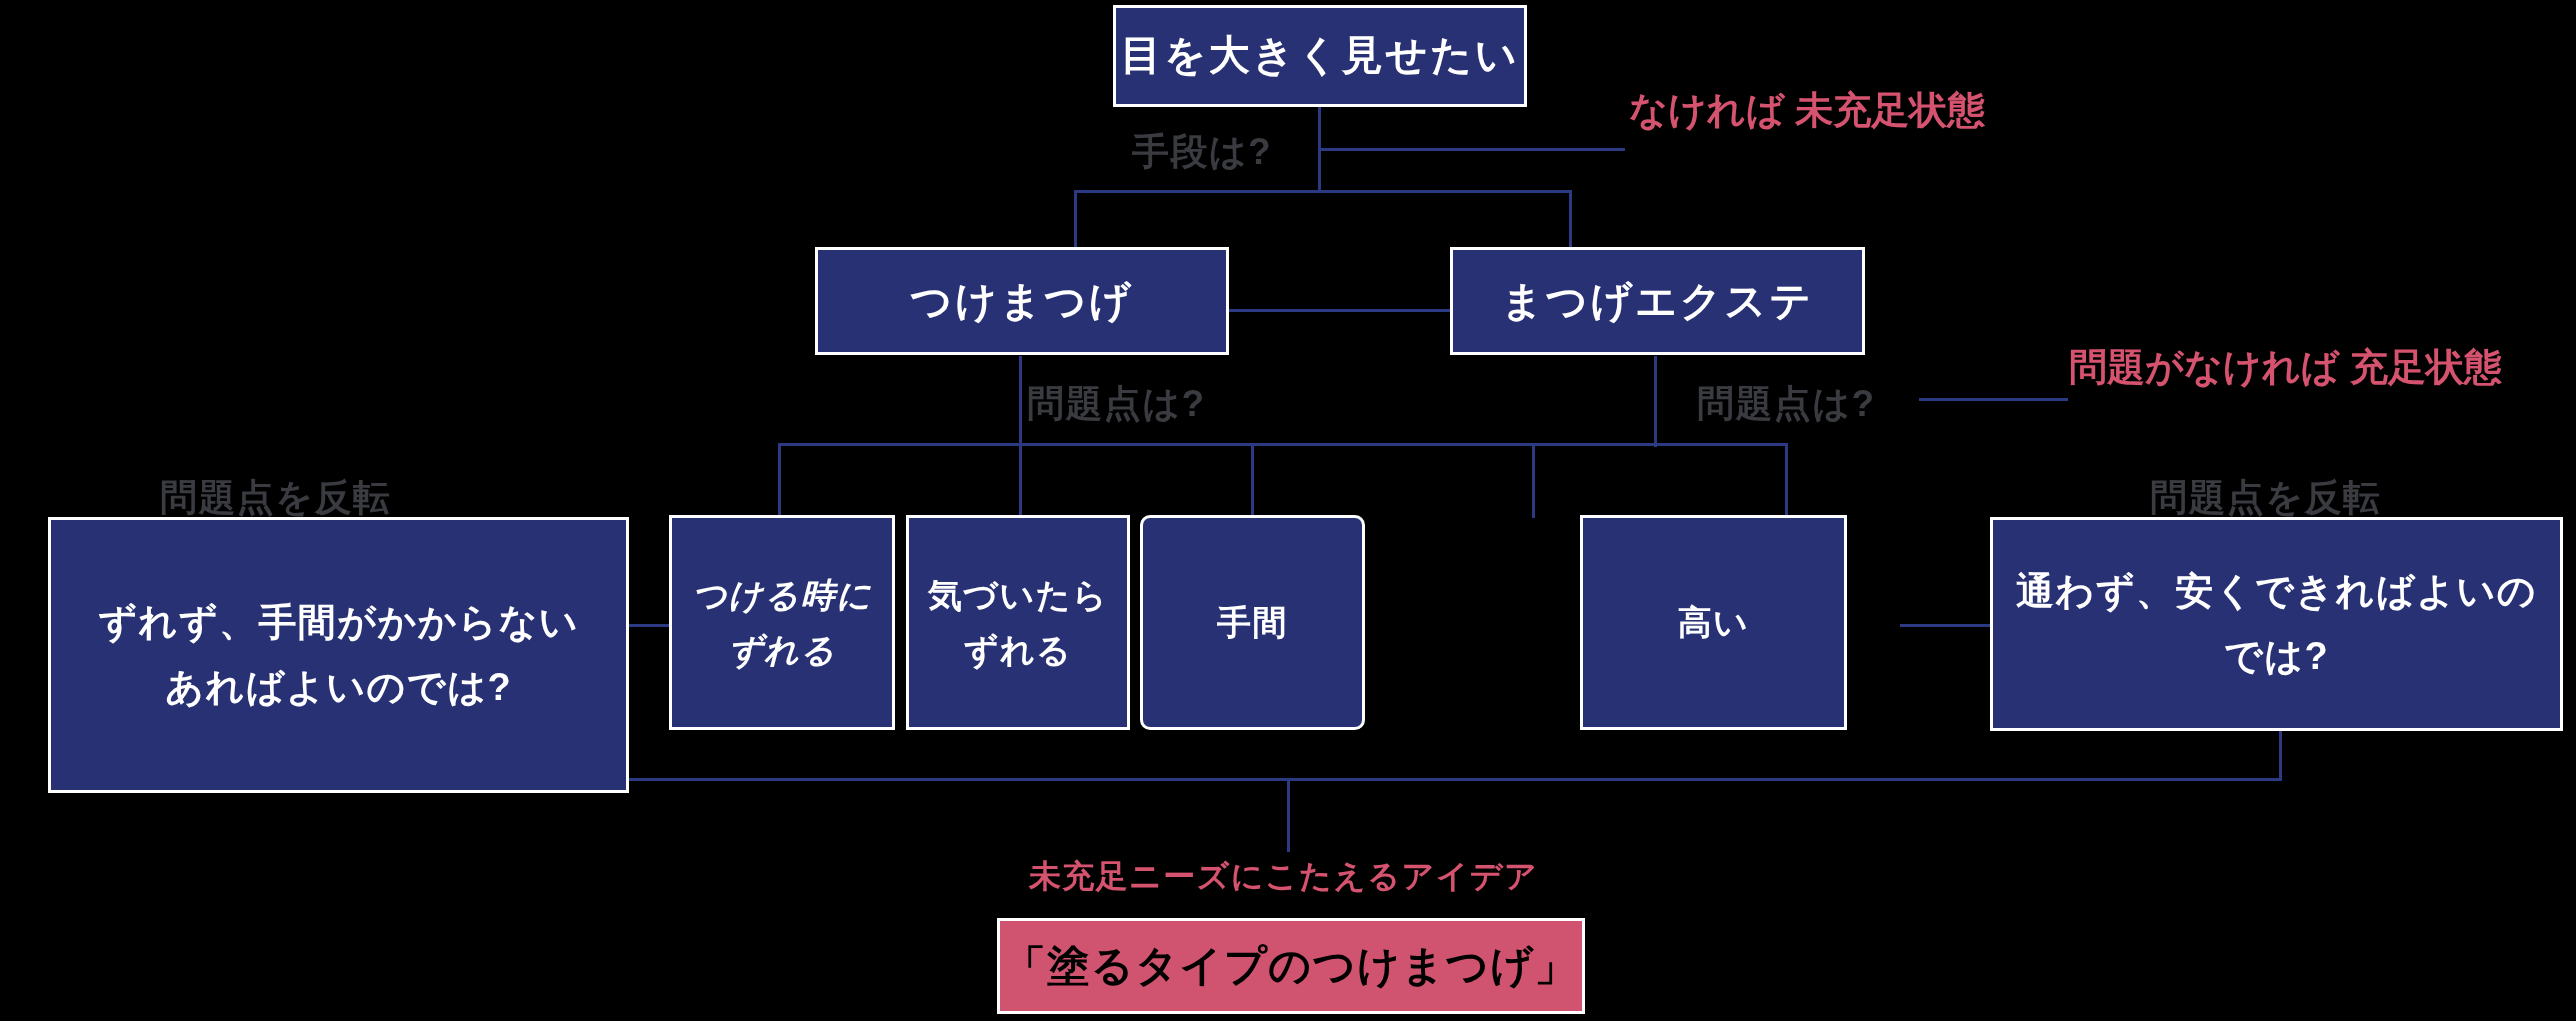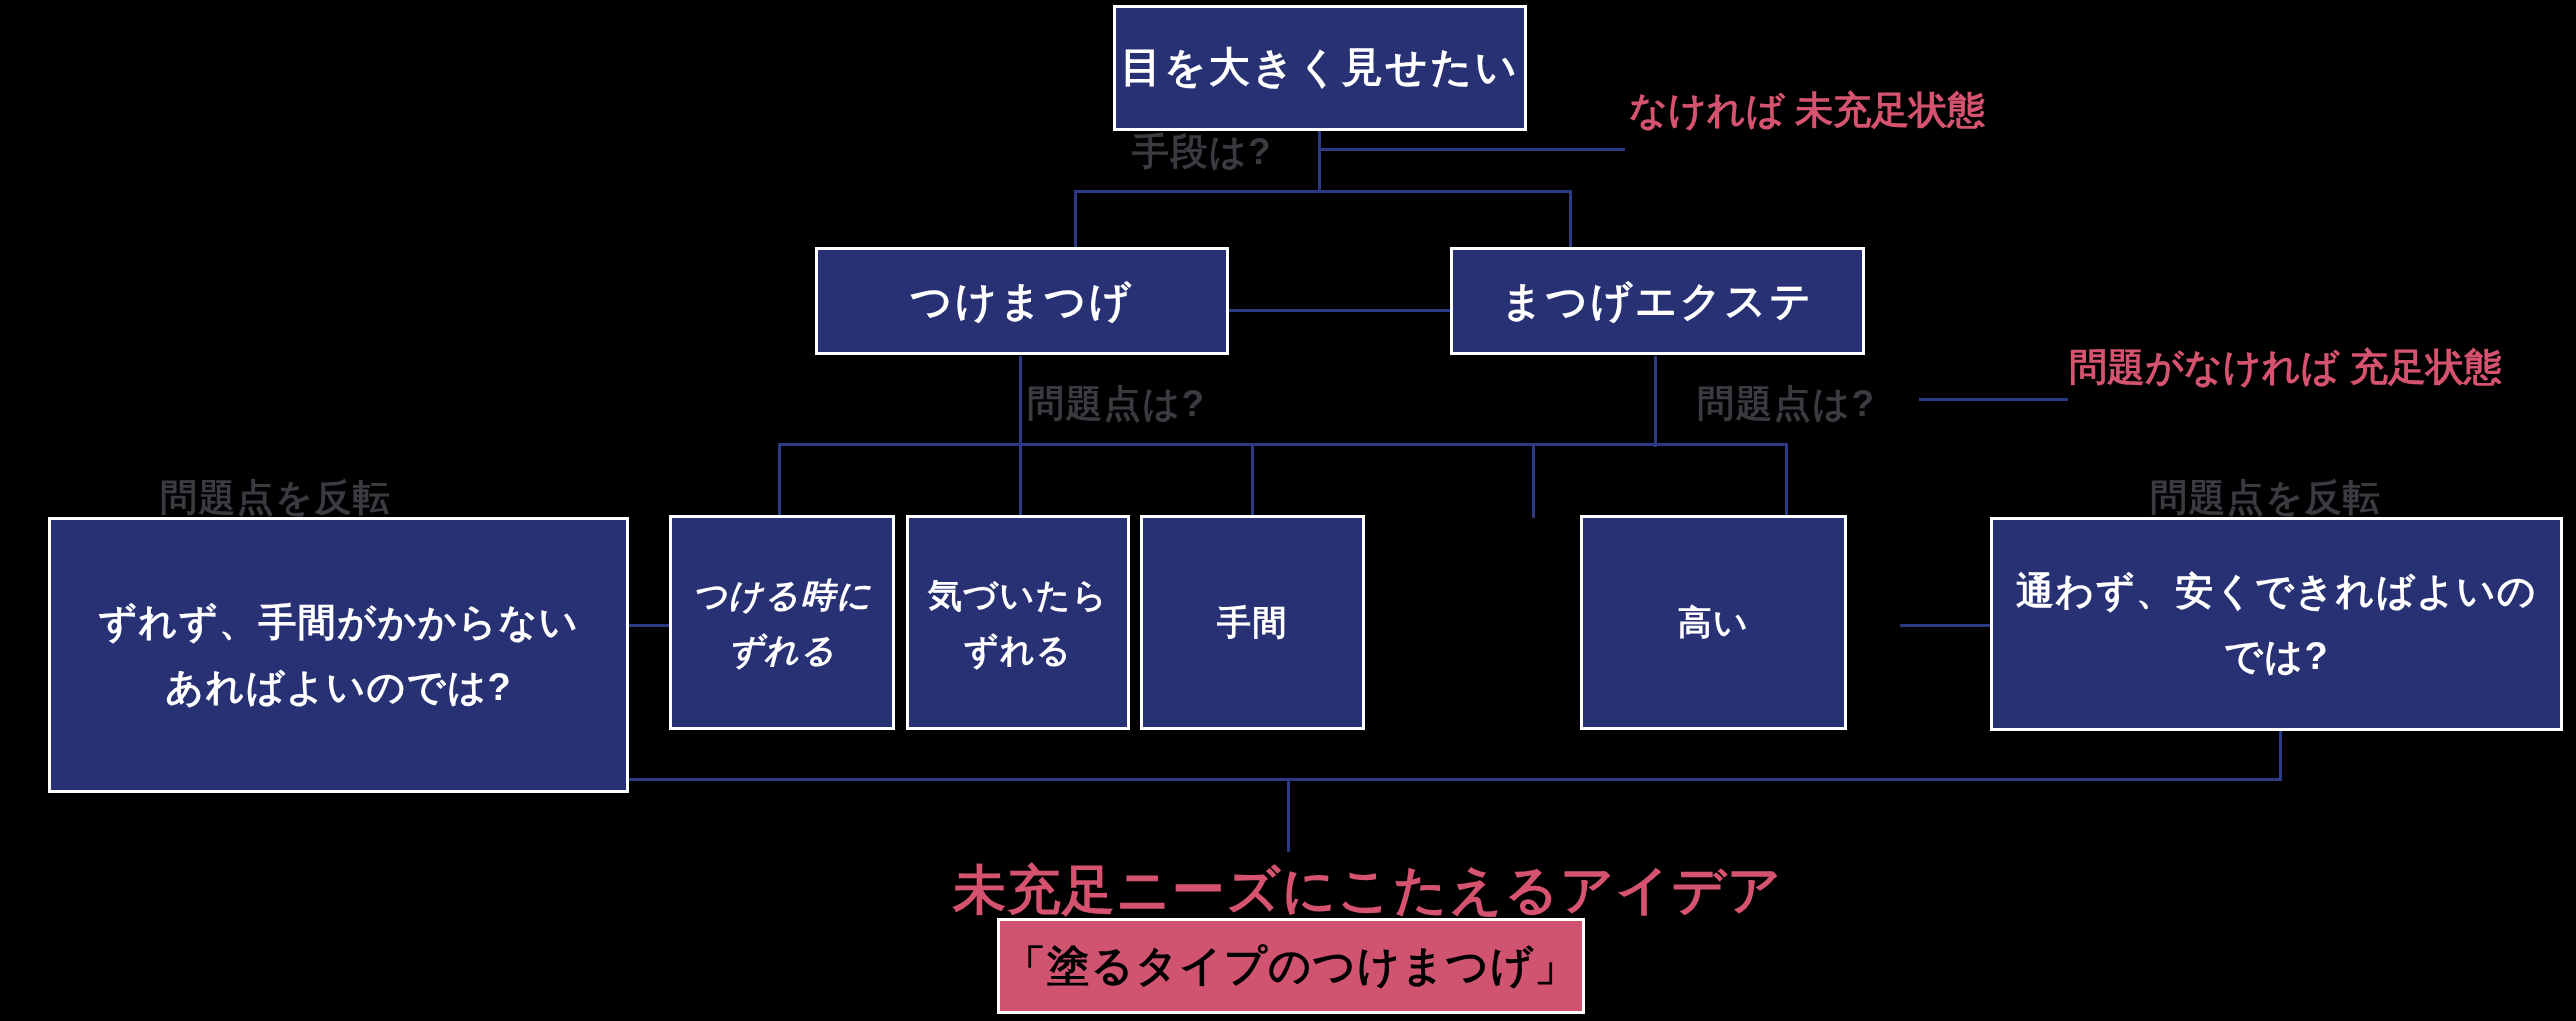--- a/index.html
+++ b/index.html
@@ -35,21 +35,21 @@
     white-space: nowrap;
   }
   .plabel {
     position: absolute;
     color: #d5536f;
     font-weight: bold;
     text-align: center;
     white-space: nowrap;
   }
   .note { font-size: 38px; line-height: 1.48; }
-  .answer-label { font-size: 53px; letter-spacing: 1.4px; }
+  .answer-label { font-size: 32px; letter-spacing: 1.4px; }
   .answer-box {
     position: absolute;
     box-sizing: border-box;
     background: #d0546f;
     border: 3.4px solid #ffffff;
     color: #000000;
     display: flex;
     align-items: center;
     justify-content: center;
     font-size: 42px;
@@ -79,21 +79,21 @@
   <div class="vline" style="left:1532px; top:443px; height:75px;"></div>
   <div class="vline" style="left:1785px; top:443px; height:75px;"></div>
   <div class="hline" style="left:1919px; top:398px; width:149px;"></div>
   <div class="hline" style="left:585px; top:624px; width:86px;"></div>
   <div class="hline" style="left:1900px; top:624px; width:91px;"></div>
   <div class="vline" style="left:290px; top:731px; height:50px;"></div>
   <div class="vline" style="left:2279px; top:731px; height:50px;"></div>
   <div class="hline" style="left:290px; top:778px; width:1992px;"></div>
   <div class="vline" style="left:1287px; top:778px; height:74px;"></div>
 
-  <div class="node f60" style="left:1113px; top:4.8px; width:414px; height:126px;">
+  <div class="node f60" style="left:1113px; top:4.8px; width:414px; height:102px;">
     <span class="ln">目を大きく見せたい</span>
   </div>
 
   <div class="glabel" style="left:1132px; top:127px;">手段は?</div>
   <div class="glabel" style="left:1027px; top:379px;">問題点は?</div>
   <div class="glabel" style="left:1697px; top:379px;">問題点は?</div>
   <div class="glabel" style="left:160px; top:473px;">問題点を反転</div>
   <div class="glabel" style="left:2150px; top:473px;">問題点を反転</div>
 
   <div class="plabel note" style="left:1629px; top:82px; width:235px;">
@@ -118,21 +118,21 @@
   </div>
 
   <div class="node f50" style="left:669px; top:515px; width:226px; height:215px;font-style:italic;">
     <span class="ln">つける時に</span>
     <span class="ln">ずれる</span>
   </div>
   <div class="node f50" style="left:906px; top:515px; width:224px; height:215px;">
     <span class="ln">気づいたら</span>
     <span class="ln">ずれる</span>
   </div>
-  <div class="node f50" style="left:1140px; top:515px; width:225px; height:215px;">
+  <div class="node f50" style="left:1140px; top:515px; width:225px; height:215px;border-radius:10px;">
     <span class="ln">手間</span>
   </div>
   <div class="node f50" style="left:1580px; top:515px; width:267px; height:215px;">
     <span class="ln">高い</span>
   </div>
 
   <div class="node f56" style="left:1990px; top:517px; width:573px; height:214px;">
     <span class="ln">通わず、安くできればよいの</span>
     <span class="ln">では?</span>
   </div>

